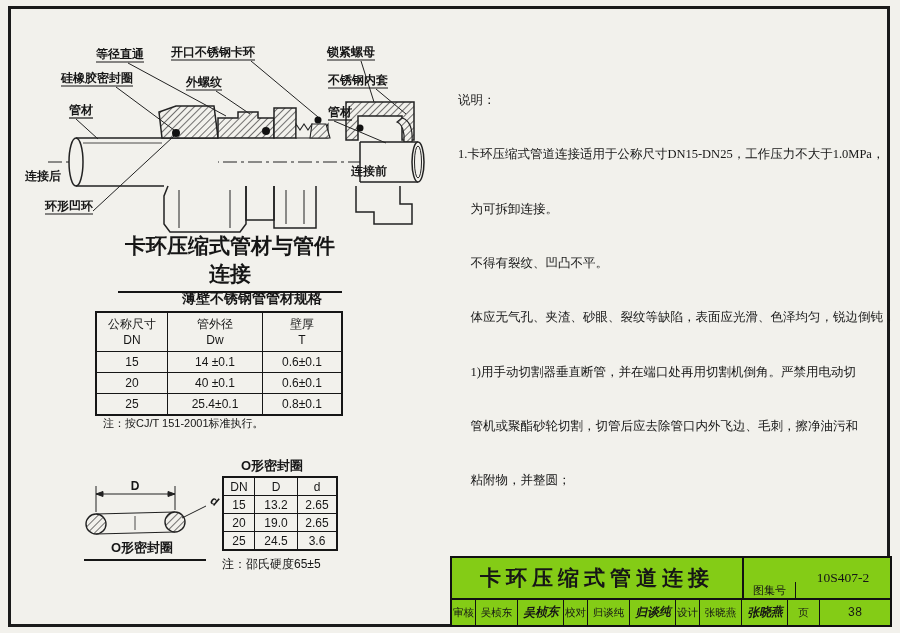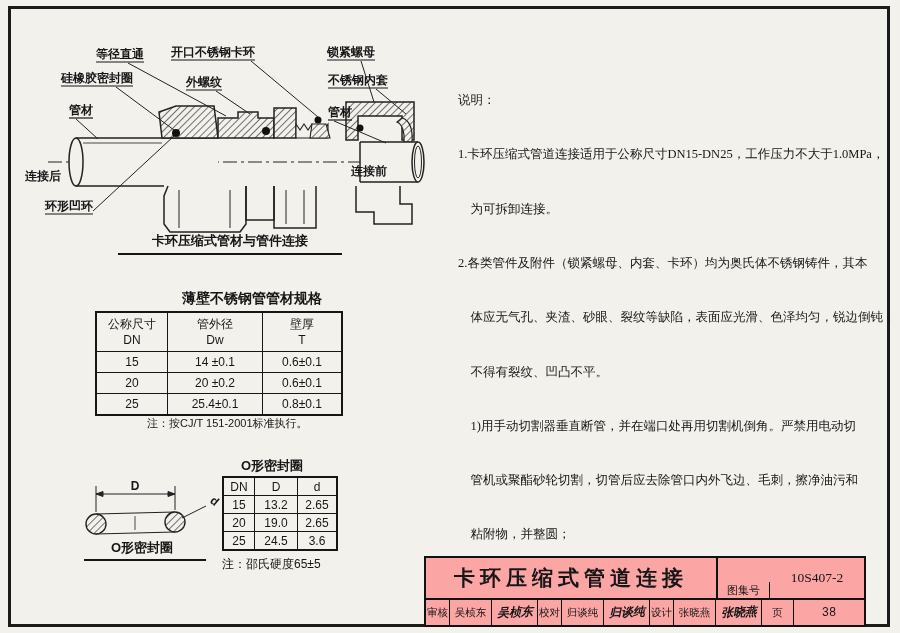--- a/index.html
+++ b/index.html
@@ -9,51 +9,51 @@
     font-family:"Liberation Sans","DejaVu Sans",sans-serif;
     overflow:hidden;
   }
   .frame{position:absolute;left:8px;top:6px;width:876px;height:615px;border:3px solid #1b1b1b;}
 
   
   .main-diagram{position:absolute;left:16px;top:44px;width:412px;height:192px;}
   .main-diagram text{font-size:12px;font-weight:bold;fill:#161616;}
   .diagram-caption{
     position:absolute;left:118px;top:232px;width:224px;text-align:center;
-    font-weight:bold;font-size:13px;border-bottom:2px solid #161616;padding-bottom:3px;
+    font-weight:bold;font-size:21px;border-bottom:2px solid #161616;padding-bottom:3px;
   }
 
   
   .pipe-table-title{position:absolute;left:95px;top:290px;width:227px;text-align:right;font-weight:bold;font-size:14px;}
   table{border-collapse:collapse;background:#f2f1ec;}
   .pipe-table{position:absolute;left:95px;top:311px;font-size:12px;text-align:center;border:2.5px solid #161616;}
   .pipe-table td{border:1.5px solid #161616;padding:0 4px;height:20px;}
   .pipe-table .hd td{height:38px;line-height:16px;}
   .c1{width:62px;} .c2{width:86px;} .c3{width:70px;}
-  .pipe-table-note{position:absolute;left:103px;top:416px;font-size:11px;margin-left:44px;}
+  .pipe-table-note{position:absolute;left:103px;top:416px;font-size:11px;}
 
   
   .oring-svg{position:absolute;left:78px;top:464px;width:146px;height:102px;}
   .oring-svg text{fill:#161616;}
   .oring-table-title{position:absolute;left:220px;top:457px;width:104px;text-align:center;font-weight:bold;font-size:13px;}
   .oring-table{position:absolute;left:222px;top:476px;font-size:12px;text-align:center;border:2px solid #161616;}
   .oring-table td{border:1.5px solid #161616;padding:0 3px;height:17px;}
   .oc1{width:24px;} .oc2{width:36px;} .oc3{width:32px;}
   .oring-note{position:absolute;left:222px;top:556px;font-size:12px;}
 
   
   .notes{
     position:absolute;left:437px;top:55px;width:458px;
     font-family:"Liberation Serif","DejaVu Serif",serif;
     font-size:12.5px;line-height:18.1px;white-space:pre;
   }
   .notes div{height:18.1px;margin-left:21px;}
 
   
-  .tblock{position:absolute;left:424px;top:556px;width:442px;border:2.5px solid #111;background:#fca5a5;box-sizing:border-box;}
+  .tblock{position:absolute;left:450px;top:556px;width:442px;border:2.5px solid #111;background:#84cc16;box-sizing:border-box;}
   .tb-row1{display:flex;height:40px;align-items:stretch;}
   .tb-row2{display:flex;height:25px;border-top:2px solid #111;align-items:stretch;font-size:10.5px;}
   .tb-cell{display:flex;align-items:center;justify-content:center;border-right:1.5px solid #111;box-sizing:border-box;overflow:hidden;}
   .tb-cell:last-child{border-right:none;}
   .tb-title{width:292px;font-size:21px;font-weight:bold;letter-spacing:5px;border-right:2px solid #111;}
   .tb-atlas-label{width:52px;font-size:11px;margin-top:24px;}
   .tb-atlas-no{flex:1;font-size:13.5px;font-family:"Liberation Serif",serif;}
   .w-label{width:24px;} .w-name{width:42px;} .w-sig{width:46px;}
   .w-page{width:32px;} .w-pageno{flex:1;font-size:12px;font-family:Liberation Mono, monospace;}
   .sig{font-weight:bold;font-size:12px;font-style:italic;transform:rotate(-2deg);white-space:nowrap;}
@@ -172,21 +172,21 @@
           <div>T</div>
         </td>
   </tr>
   <tr>
     <td>15</td>
     <td>14 ±0.1</td>
     <td>0.6±0.1</td>
   </tr>
   <tr>
     <td>20</td>
-    <td>20 ±0.2</td>
+    <td>40 ±0.1</td>
     <td>0.6±0.1</td>
   </tr>
   <tr>
     <td>25</td>
     <td>25.4±0.1</td>
     <td>0.8±0.1</td>
   </tr>
 </tbody>
   </table>
 <div class="pipe-table-note">注：按CJ/T 151-2001标准执行。</div>
@@ -241,23 +241,22 @@
     <td>3.6</td>
   </tr>
 </tbody>
   </table>
 <div class="oring-note">注：邵氏硬度65±5</div>
 
 <div class="notes">
   <div>说明：</div>
   <div>1.卡环压缩式管道连接适用于公称尺寸DN15-DN25，工作压力不大于1.0MPa，</div>
   <div>　为可拆卸连接。</div>
-  <div>2.各类管件及附件（锁紧螺母、内套、卡环）均为奥氏体不锈钢铸件，其本</div>
+  <div>　不得有裂纹、凹凸不平。</div>
   <div>　体应无气孔、夹渣、砂眼、裂纹等缺陷，表面应光滑、色泽均匀，锐边倒钝，</div>
-  <div>　不得有裂纹、凹凸不平。</div>
   <div>　1)用手动切割器垂直断管，并在端口处再用切割机倒角。严禁用电动切</div>
   <div>　管机或聚酯砂轮切割，切管后应去除管口内外飞边、毛刺，擦净油污和</div>
   <div>　粘附物，并整圆；</div>
   
   
   
   
   
   
   

